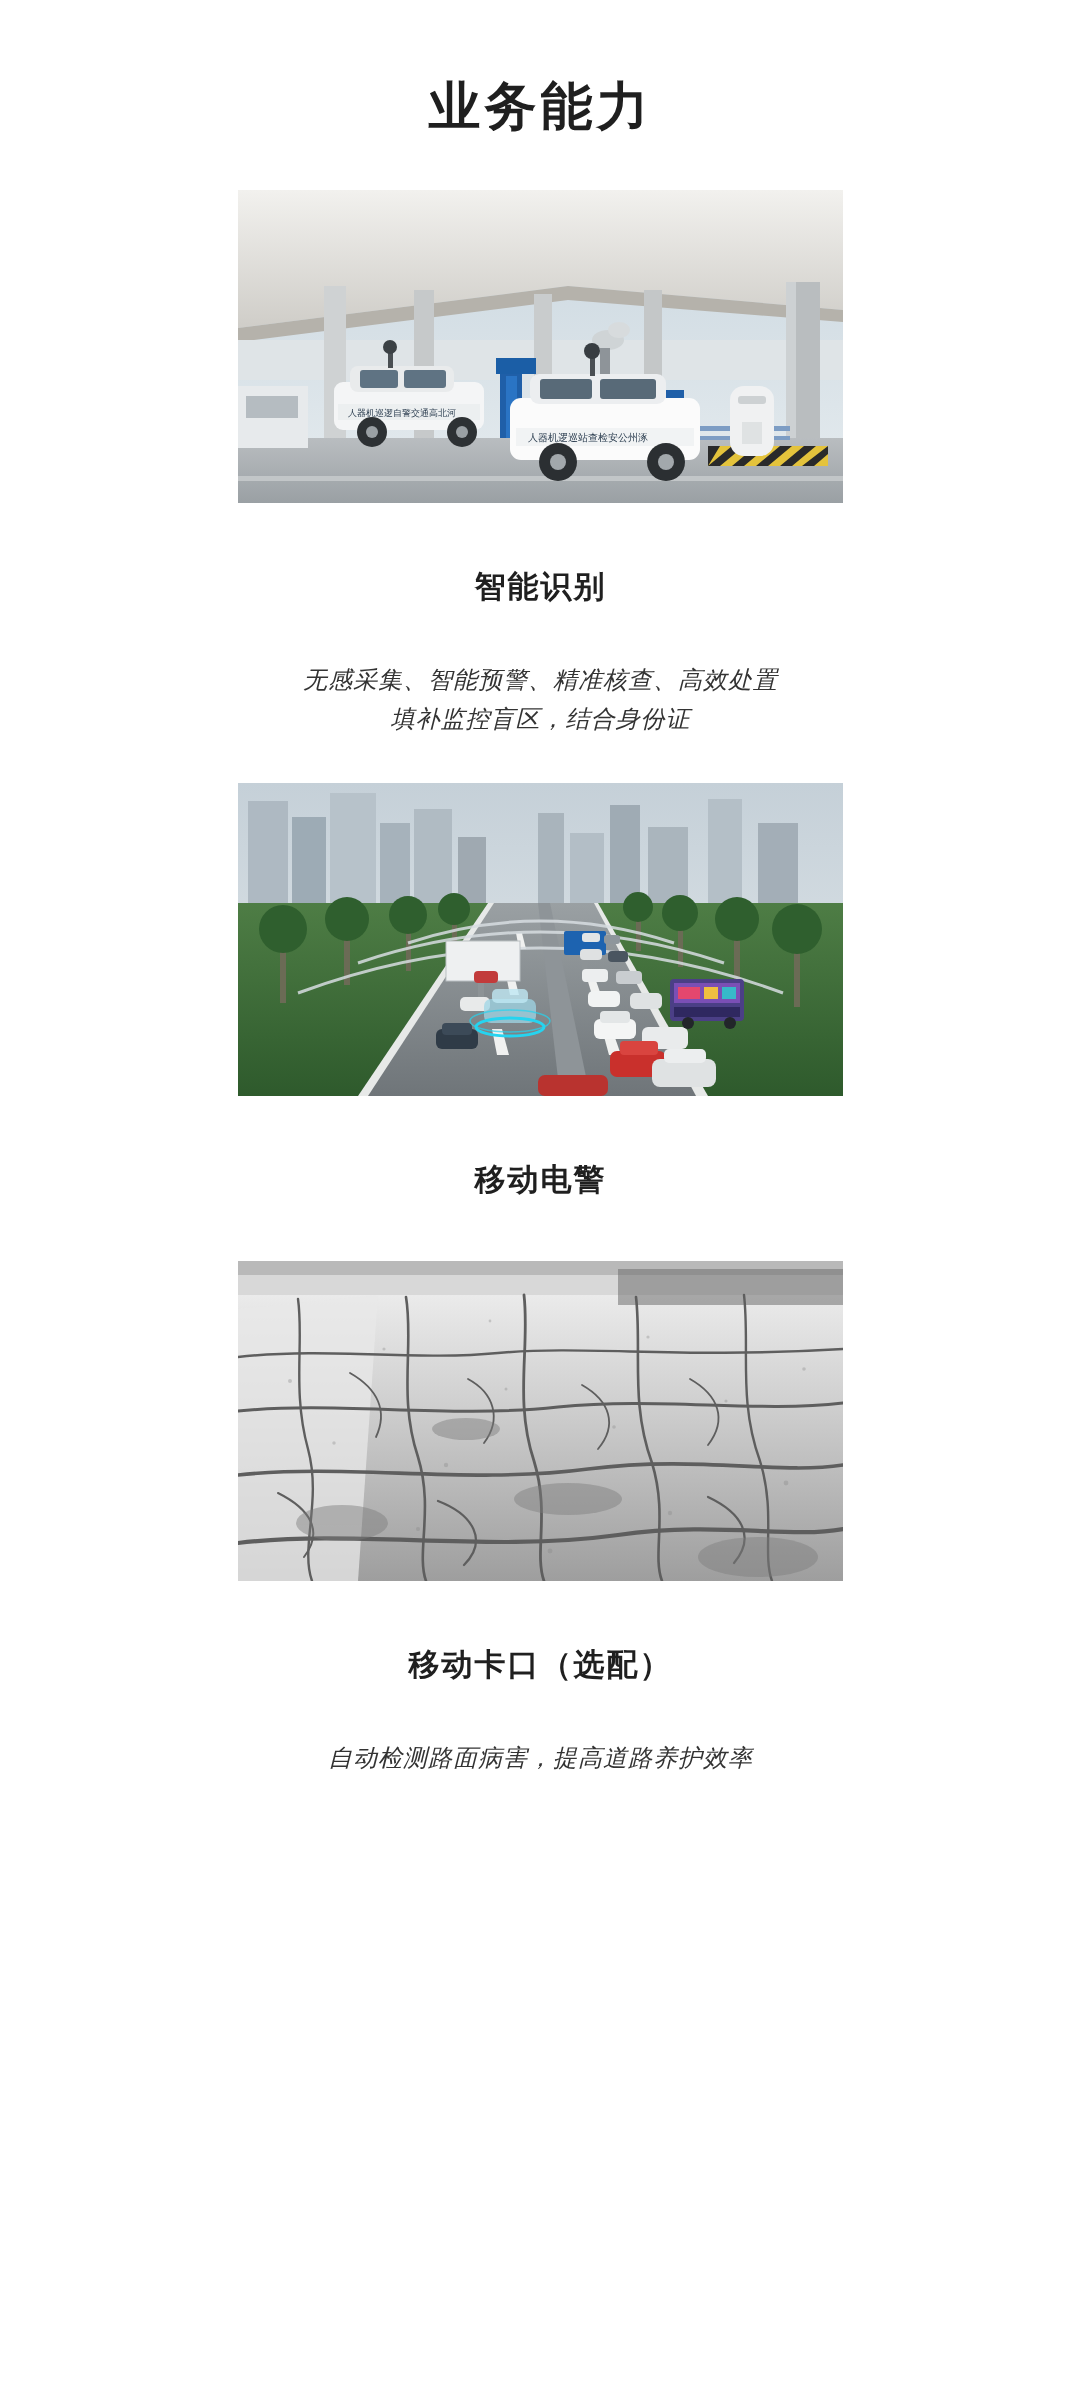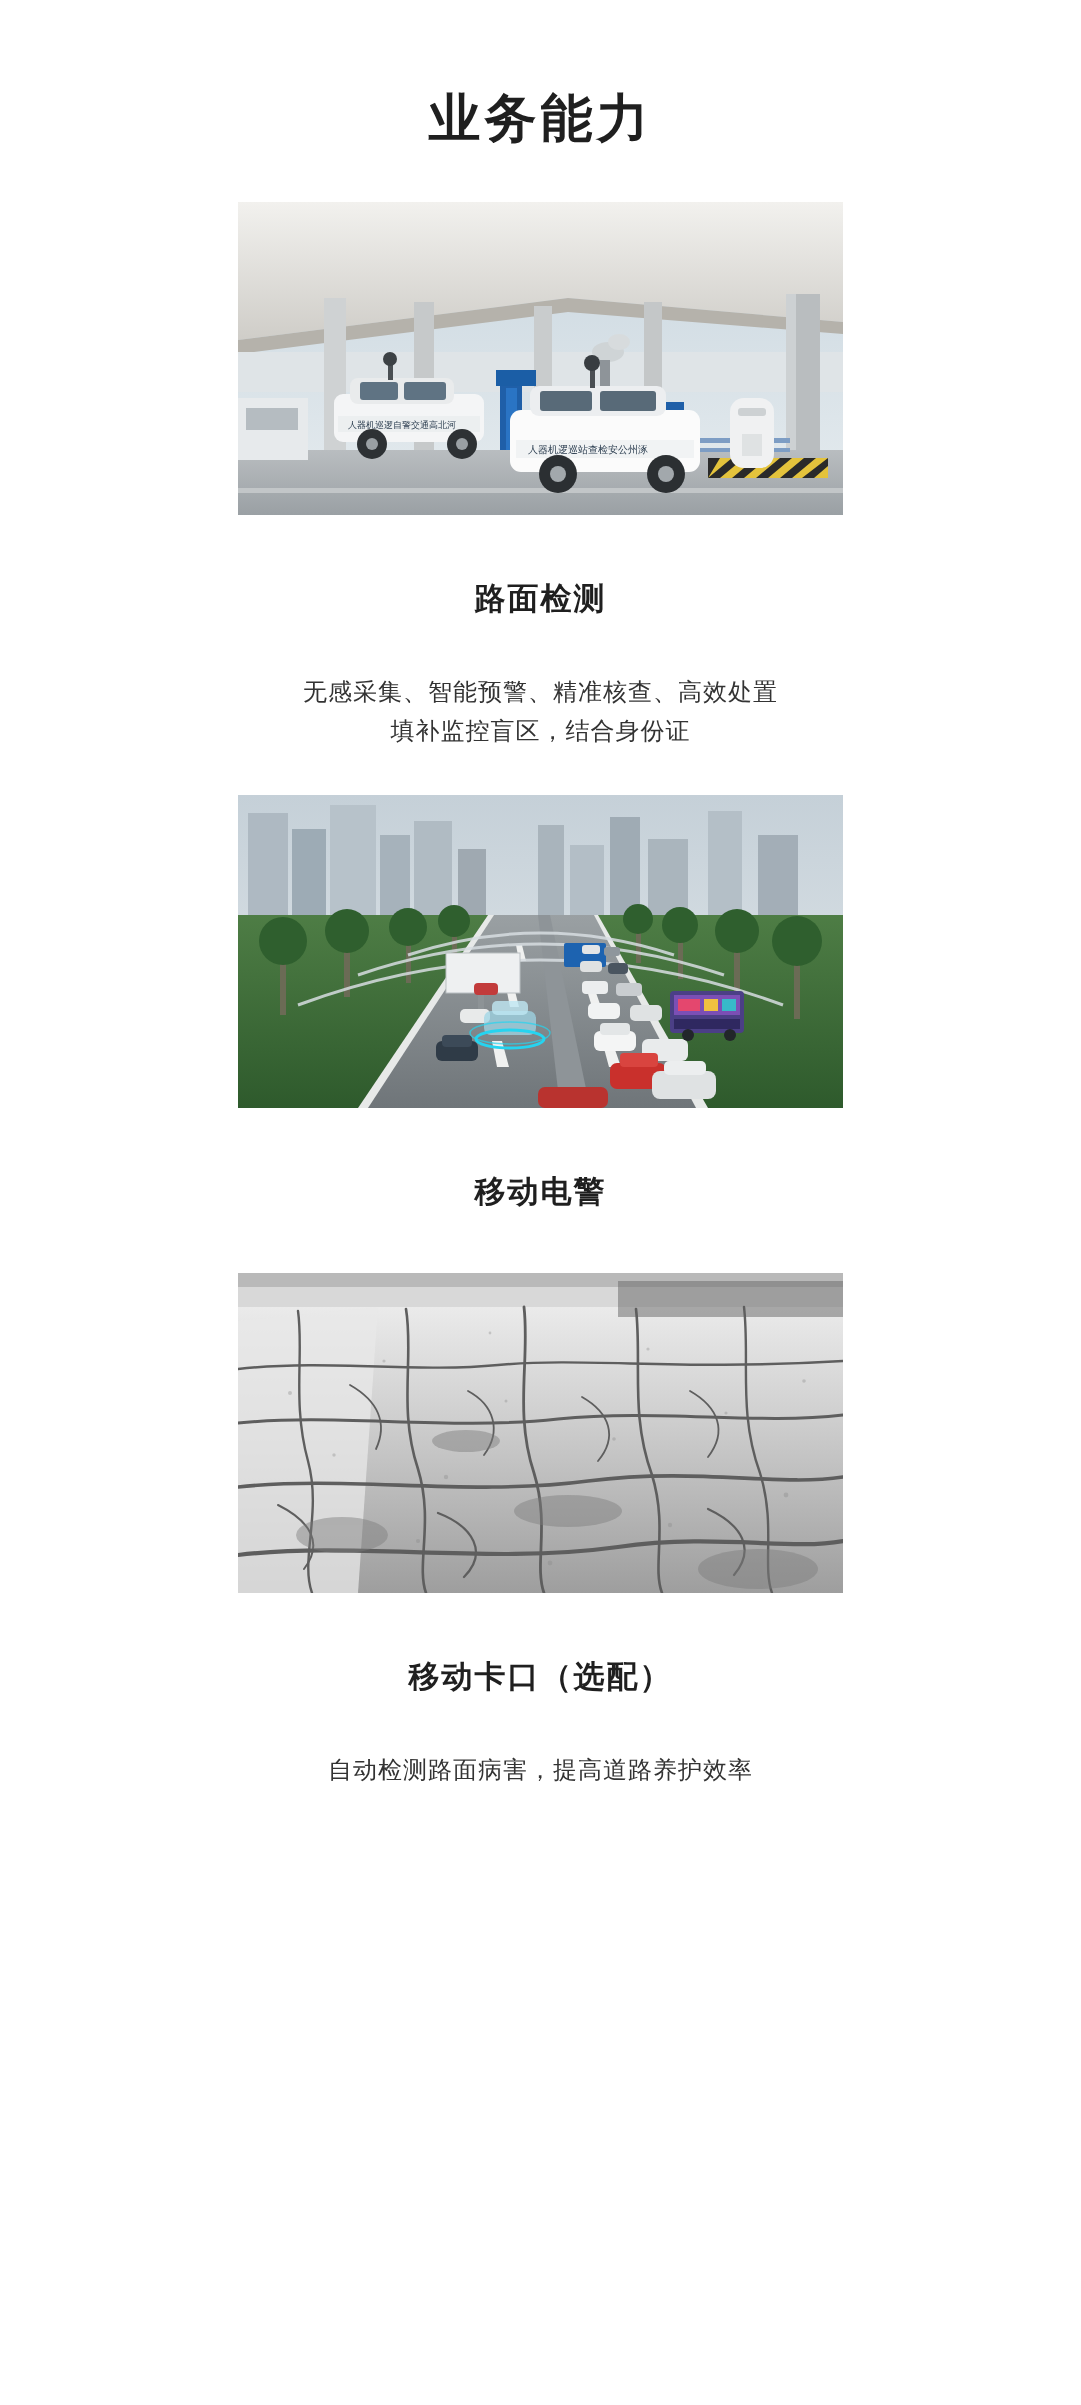--- a/index.html
+++ b/index.html
@@ -11,21 +11,21 @@
     width: 1081px;
     min-height: 2405px;
     font-family: "Liberation Sans", "DejaVu Sans", sans-serif;
     color: #222222;
     -webkit-font-smoothing: antialiased;
   }
   .page {
     width: 1081px;
     min-height: 2405px;
     box-sizing: border-box;
-    padding: 12px 0 40px 0;
+    padding: 0 0 40px 0;
     display: flex;
     flex-direction: column;
     align-items: center;
     background: #ffffff;
   }
   .page-title {
     font-size: 52px;
     font-weight: 700;
     letter-spacing: 4px;
     color: #1f1f1f;
@@ -68,20 +68,21 @@
   .section-desc {
     font-size: 24px;
     line-height: 1.62;
     color: #333333;
     text-align: center;
     letter-spacing: 1px;
     max-width: 900px;
   }
   .section-desc .line {
     display: block;
+    font-style: italic;
   }
   .gap-after-desc {
     height: 26px;
   }
 </style>
 </head>
 <body>
 
 <div class="page">
 
@@ -169,21 +170,21 @@
         </g>
 
         <rect x="492" y="196" width="44" height="70" rx="14" fill="#f0f1f2"></rect>
         <rect x="500" y="206" width="28" height="8" rx="3" fill="#cdd1d3"></rect>
         <rect x="504" y="232" width="20" height="22" fill="#dfe2e3"></rect>
 
         <rect x="0" y="196" width="70" height="62" fill="#e7eaec"></rect>
         <rect x="8" y="206" width="52" height="22" fill="#b5bcc1"></rect>
       </svg>
     </div>
-    <div class="section-title">路面检测</div>
+    <div class="section-title">智能识别</div>
     <div class="section-desc">
       <span class="line">无感采集、智能预警、精准核查、高效处置</span>
       <span class="line">填补监控盲区，结合身份证</span>
     </div>
   </div>
 
   <div class="gap-after-desc"></div>
 
   <div class="section">
     <div class="figure">

